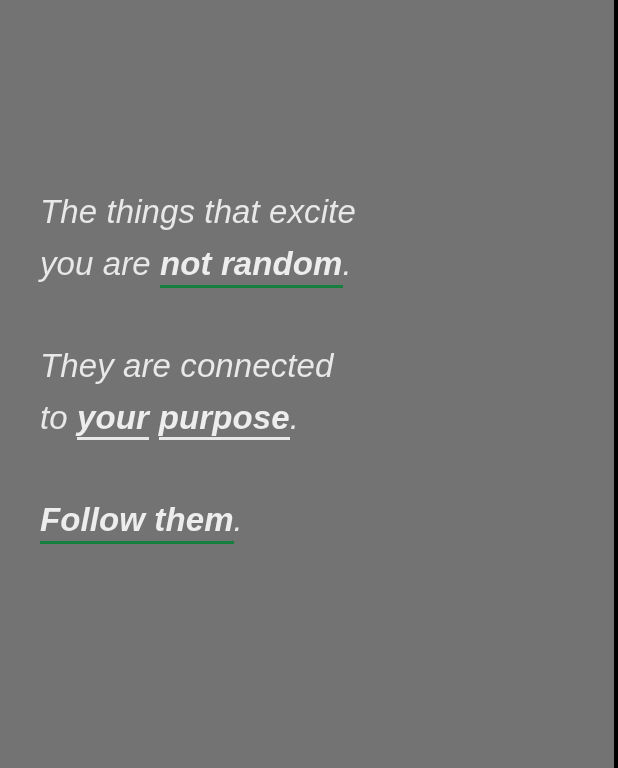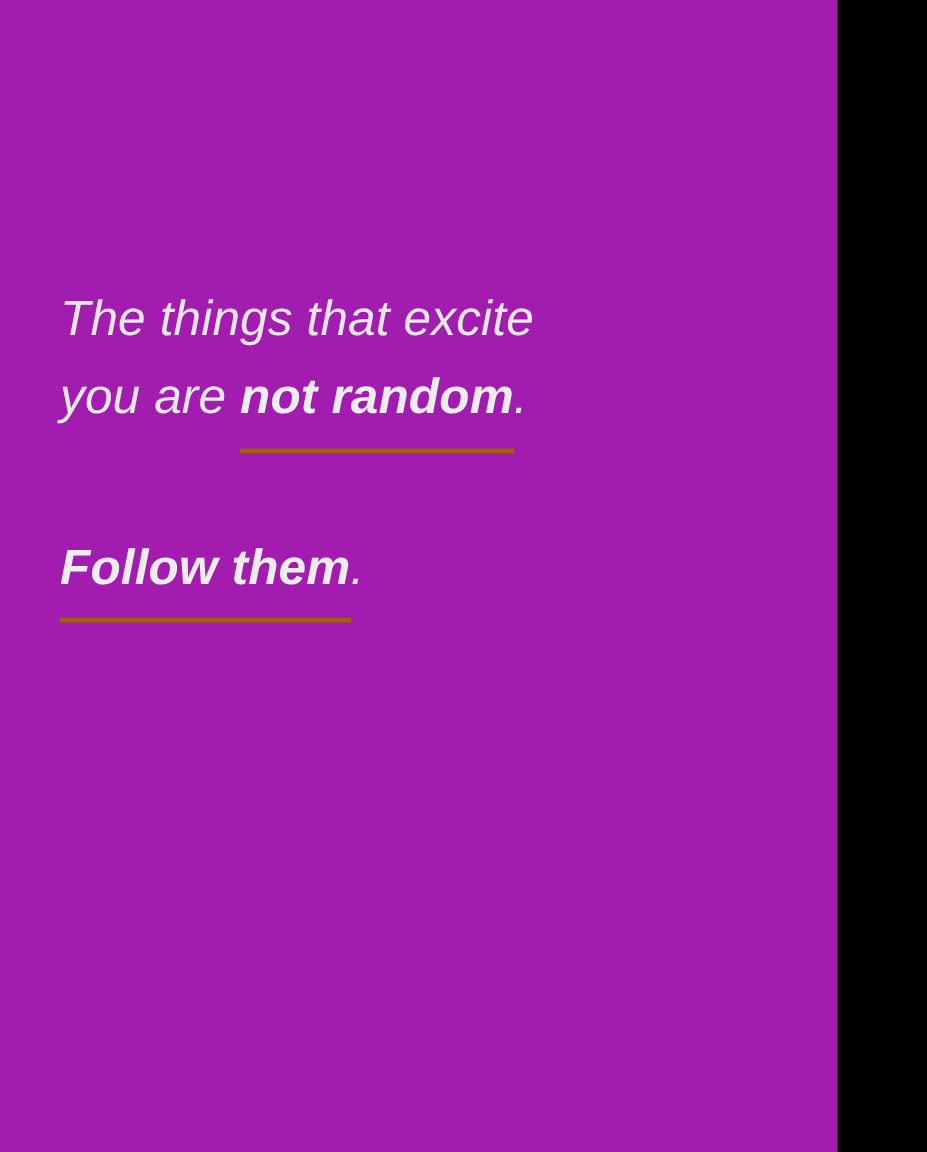--- a/index.html
+++ b/index.html
@@ -10,23 +10,23 @@
   body {
     width: 618px;
     height: 768px;
     background: #000000;
     overflow: hidden;
     font-family: "Liberation Sans", "DejaVu Sans", sans-serif;
   }
 
   #quote-card {
     position: relative;
-    width: 558px;
+    width: 614px;
     height: 768px;
-    background: #a21caf;
+    background: #737373;
     box-sizing: border-box;
   }
 
   #quote-body {
     position: absolute;
     left: 40px;
     top: 186px;
     width: 520px;
   }
 
@@ -43,22 +43,22 @@
 
   .quote-paragraph:last-child {
     margin-bottom: 16px;
   }
 
   
   .emphasis {
     font-weight: 700;
     font-style: italic;
     color: #ededed;
-    border-bottom: 3px solid #a16207;
-    padding-bottom: 17px;
+    border-bottom: 3px solid #15803d;
+    padding-bottom: 3px;
     display: inline-block;
     line-height: 1.05;
   }
 
   
   .emphasis-word {
     font-weight: 700;
     font-style: italic;
     color: #ededed;
     border-bottom: 3px solid #e8e8e8;
@@ -81,17 +81,19 @@
 </head>
 <body>
 
 <div id="quote-card">
 
   <div id="quote-body">
 
     <p class="quote-paragraph"><span>The things that excite
 you are </span><span class="emphasis">not random</span><span class="punct">.</span></p>
 
+    <p class="quote-paragraph"><span>They are connected
+to </span><span class="emphasis-word">your</span><span class="space"></span><span class="emphasis-word">purpose</span><span class="punct">.</span></p>
 
     <p class="quote-paragraph"><span class="emphasis">Follow them</span><span class="punct">.</span></p>
 
   </div>
 </div>
 
 </body></html>

